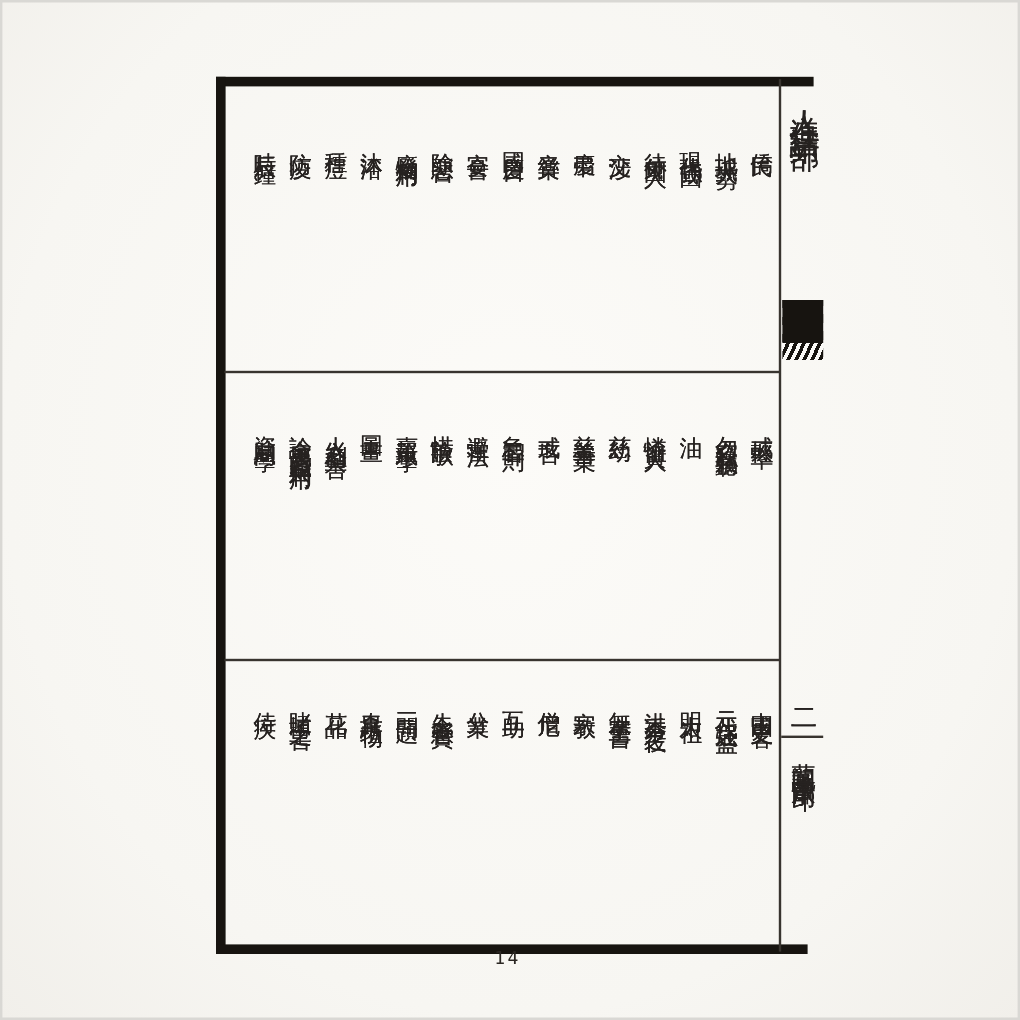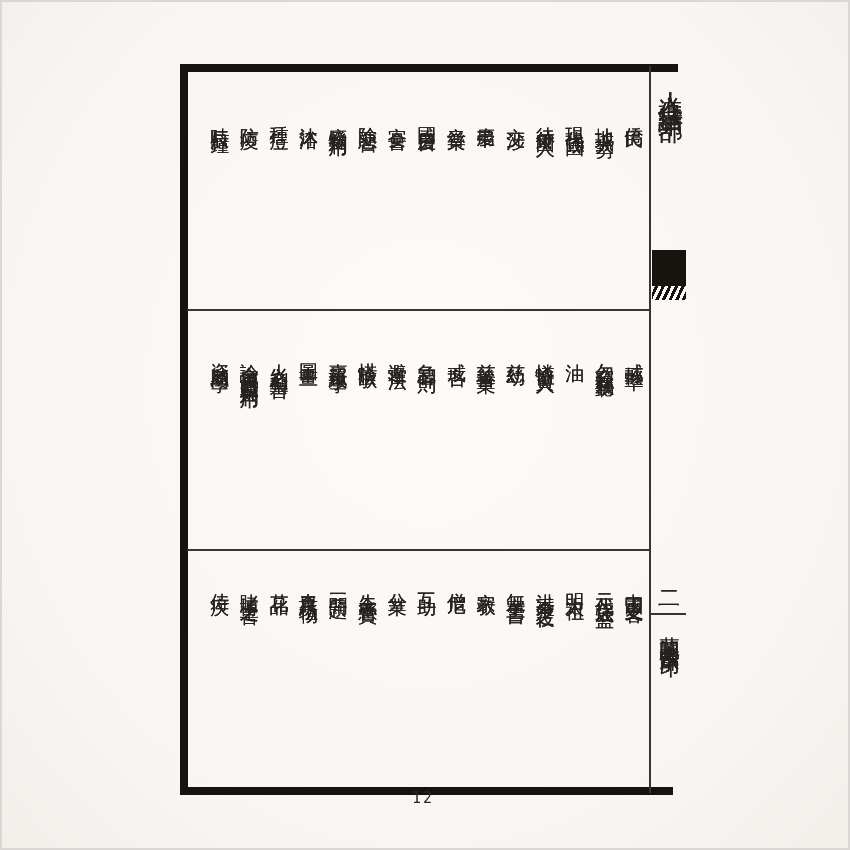--- a/index.html
+++ b/index.html
@@ -130,15 +130,15 @@
     </div>
 
   <div class="strip-text" id="spine-title">人道佳話第部</div>
 
   <div id="fishtail"></div>
 
   <div class="strip-text" id="volume-char">二</div>
 
   <div class="strip-text" id="publisher">蘭記圖書部承印</div>
 
-  <div id="page-number">12</div>
+  <div id="page-number">14</div>
 
 </div>
 
 </body></html>

